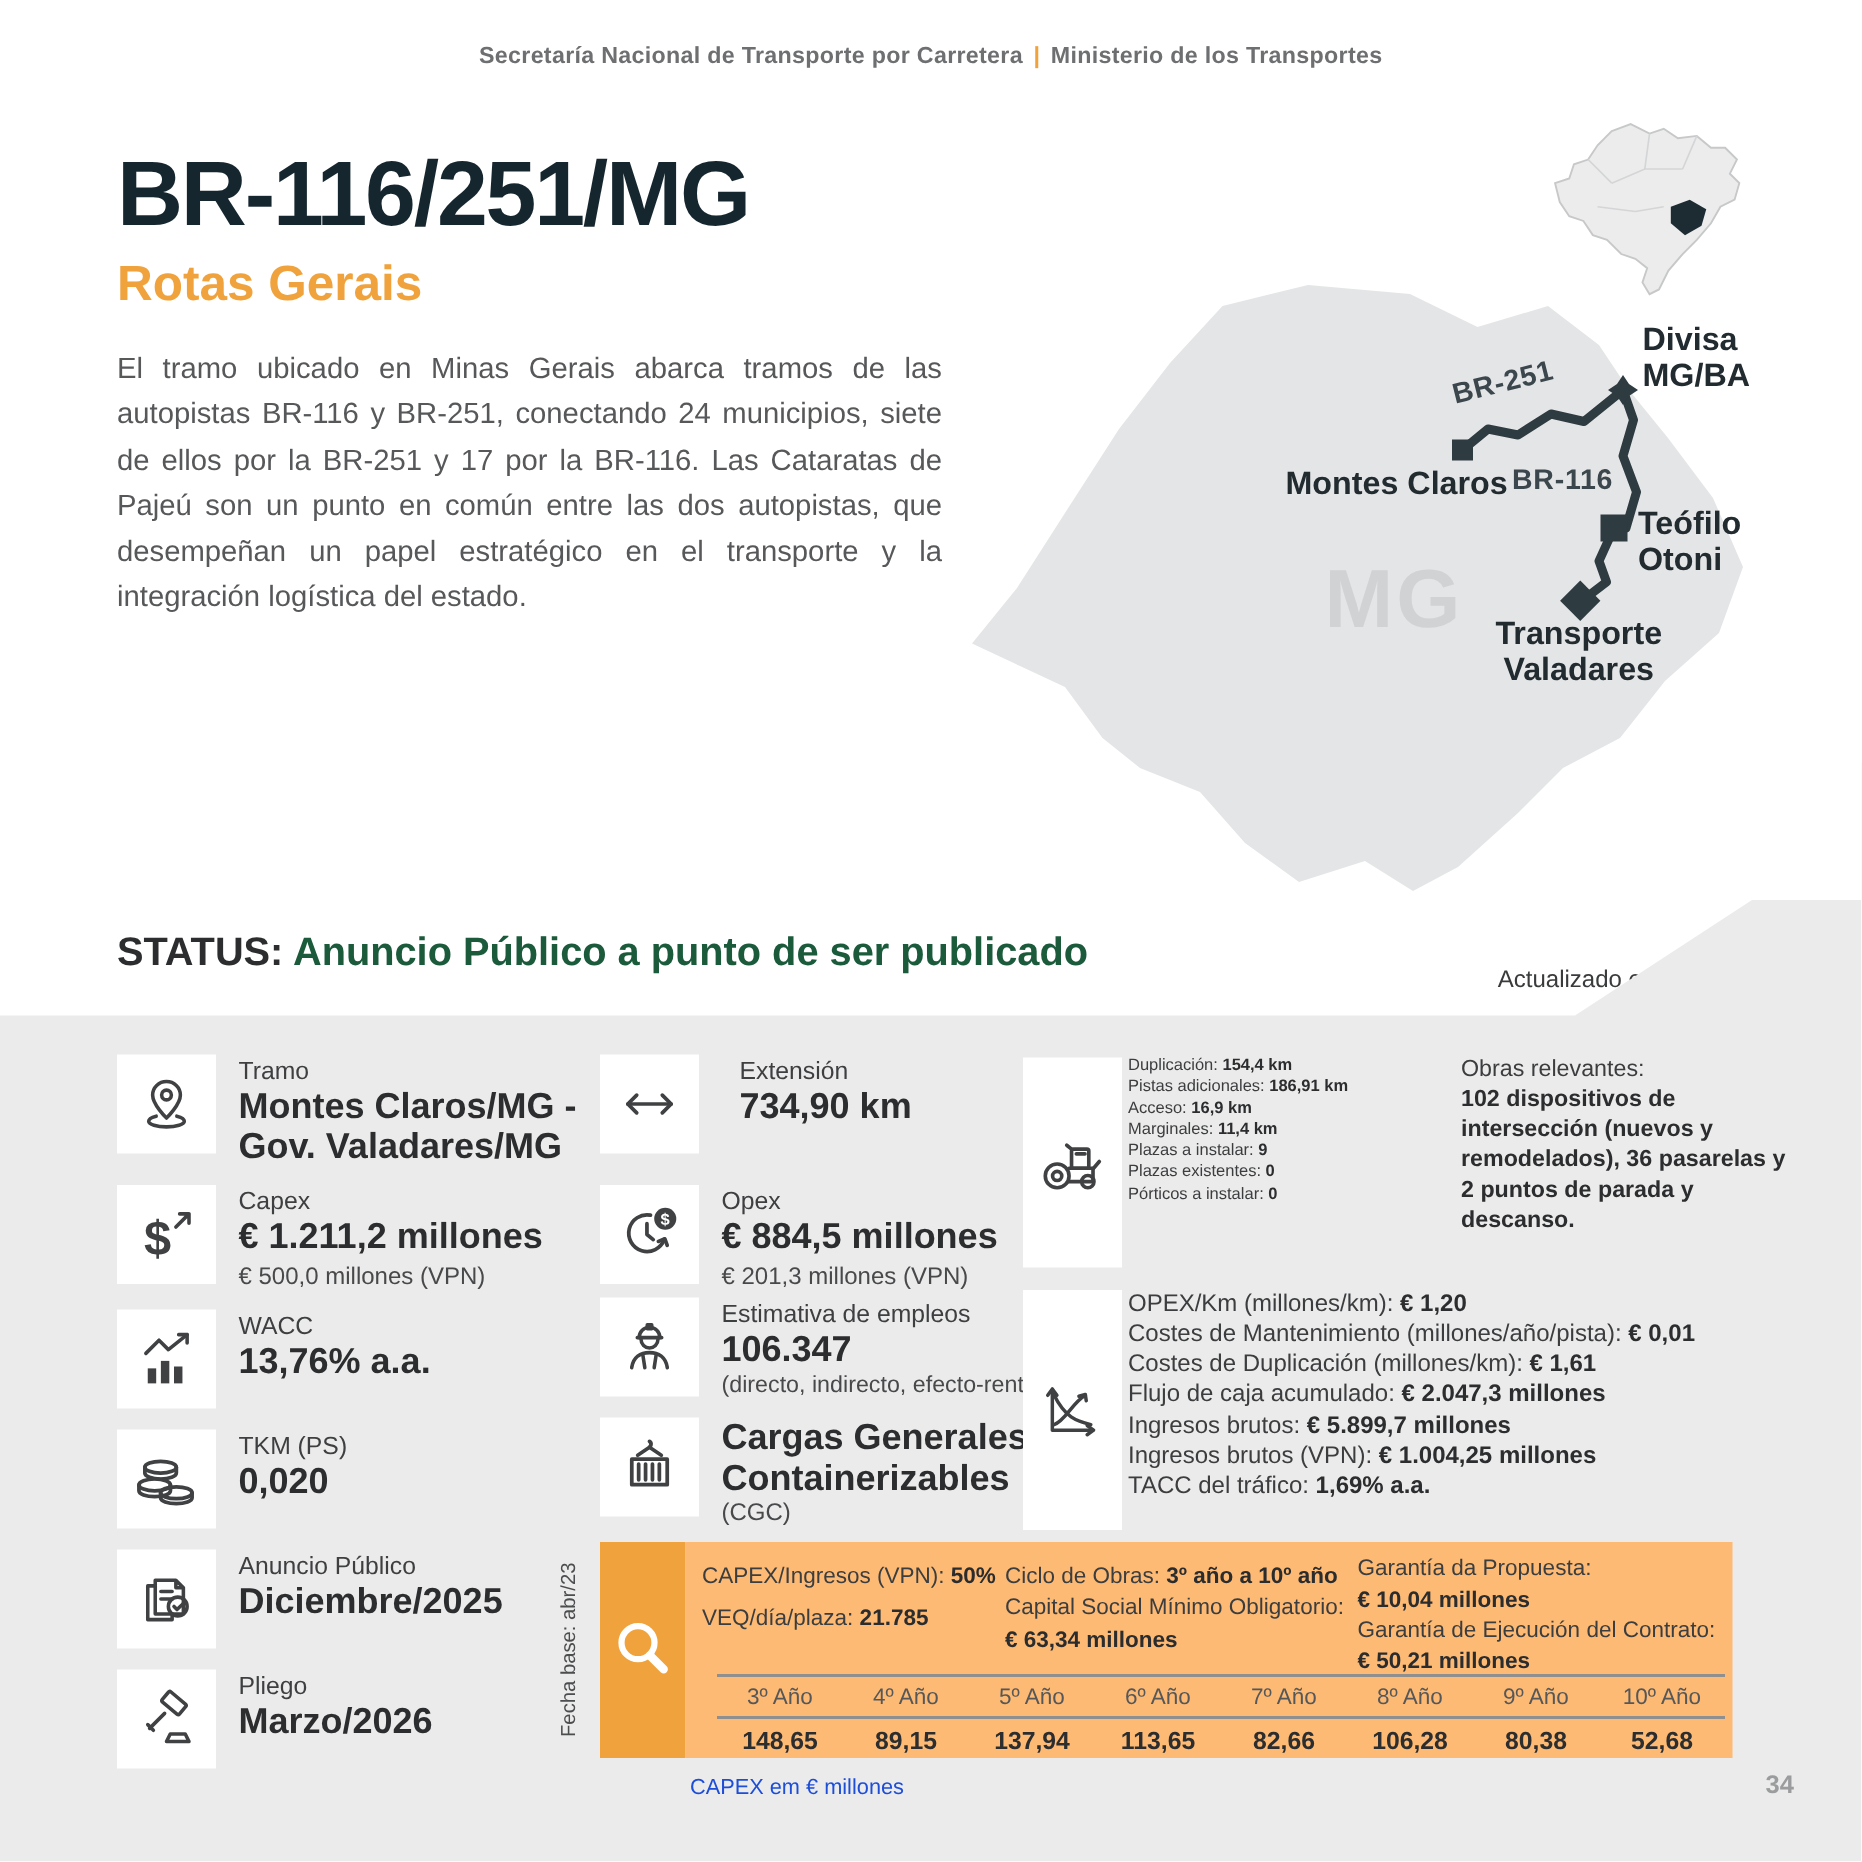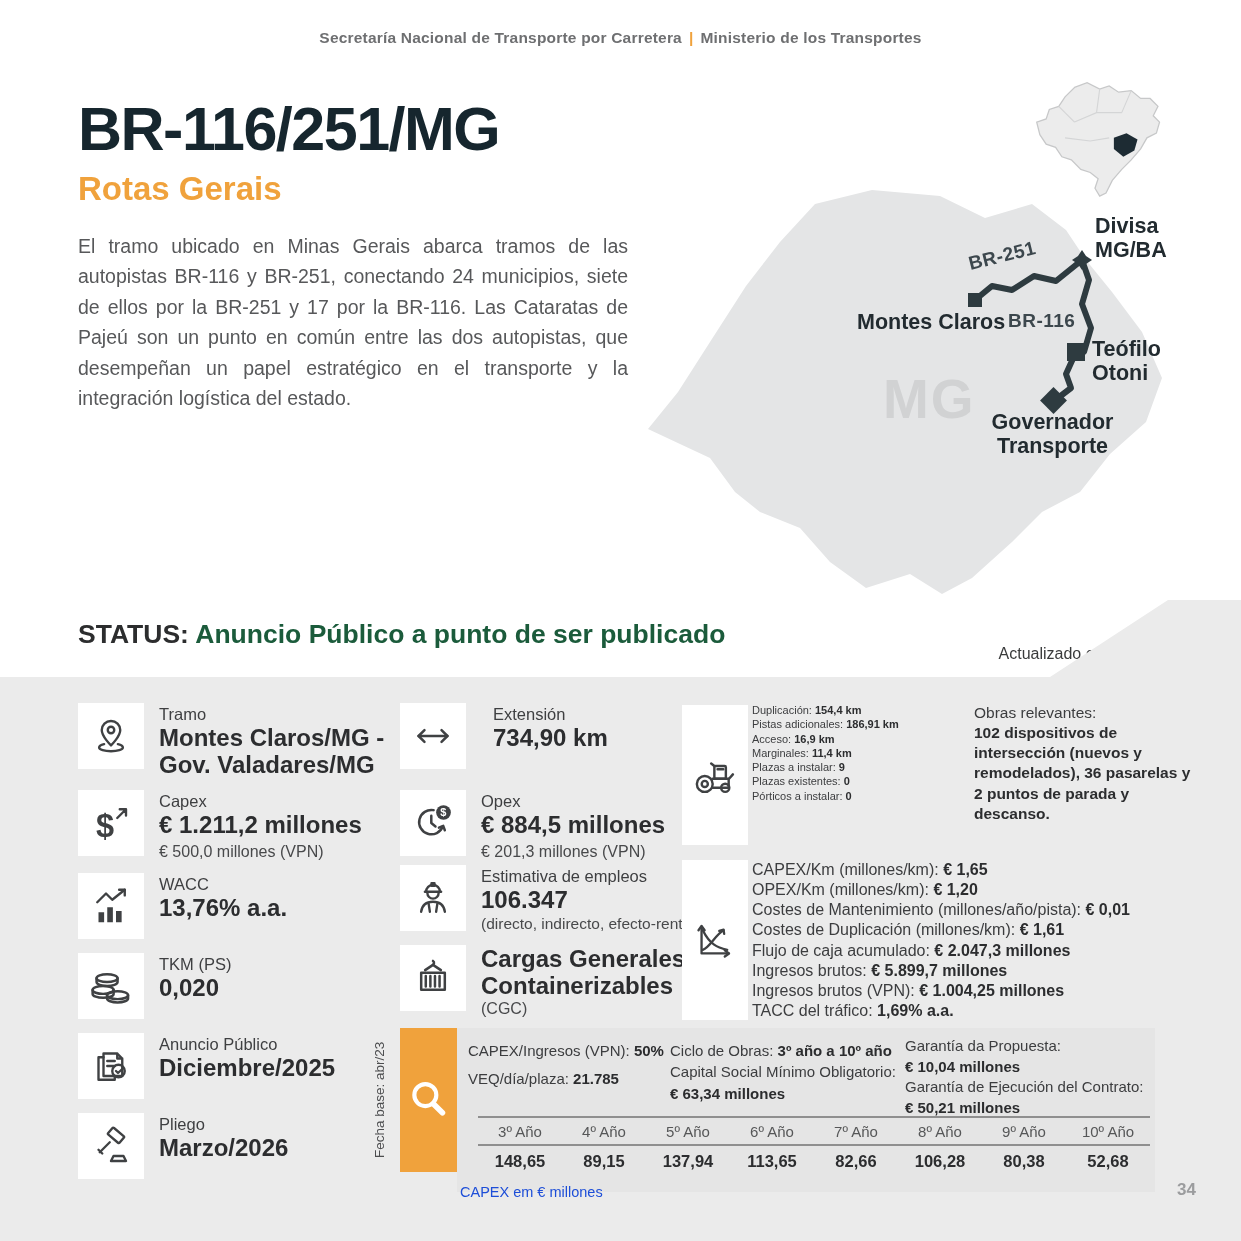--- a/index.html
+++ b/index.html
@@ -58,21 +58,21 @@
   .kv-list .kv { line-height:1.3; white-space:nowrap; }
   .kv b { color:#2c2d2f; }
   .obras { position:absolute; left:974px; top:703px; width:224px; font-size:15.5px; line-height:1.3; color:#3c3d3f; }
   .obras b { display:block; color:#2c2d2f; }
   
   .fecha-vertical { position:absolute; left:369px; top:1028px; height:144px; width:20px;
     writing-mode:vertical-rl; transform:rotate(180deg); font-size:13.5px; color:#4c4d4f;
     display:flex; align-items:center; justify-content:center; }
   .orange-strip { position:absolute; left:400px; top:1028px; width:57px; height:144px;
     background:#f0a23c; display:flex; align-items:center; justify-content:center; }
-  .white-panel { position:absolute; left:457px; top:1028px; width:698px; height:164px; background:#e5e5e5; }
+  .white-panel { position:absolute; left:457px; top:1028px; width:698px; height:144px; background:#fdba74; }
   .panel-col { position:absolute; font-size:15px; color:#3c3d3f; line-height:1.42; }
   .panel-col .kv { white-space:nowrap; }
   .panel-col b { color:#2b2c2e; }
   .pcol1 { left:11px; top:12px; }
   .pcol1 .kv { margin-bottom:7px; }
   .pcol2 { left:213px; top:12px; }
   .pcol3 { left:448px; top:8px; line-height:1.38; }
   .ytable { position:absolute; left:21px; top:88px; width:672px; }
   .ytable .row { display:flex; }
   .ytable .cell { flex:1; text-align:center; }
@@ -116,21 +116,21 @@
       <path d="M442 68 L446 74 L452 78 L446 82 L442 88 L438 82 L432 78 L438 74 Z" fill="#2e3b40"></path>
       <rect x="427" y="161" width="18" height="18" fill="#2e3b40"></rect>
       <rect x="404" y="209" width="19" height="19" fill="#2e3b40" transform="rotate(45 413.5 218.5)"></rect>
     </svg>
     <div class="lbl-mg">MG</div>
     <div class="map-label lbl-road lbl-br251">BR-251</div>
     <div class="map-label lbl-road lbl-br116">BR-116</div>
     <div class="map-label lbl-city lbl-montes">Montes Claros</div>
     <div class="map-label lbl-city lbl-divisa">Divisa MG/BA</div>
     <div class="map-label lbl-city lbl-teofilo">Teófilo Otoni</div>
-    <div class="map-label lbl-city lbl-governador">Governador Transporte</div>
+    <div class="map-label lbl-city lbl-governador">Transporte Valadares</div>
   </div>
 
   <div class="status-row">
     <span class="status-label">STATUS:</span>
     <span class="status-value">Anuncio Público a punto de ser publicado</span>
   </div>
   <div class="updated">Actualizado en 03/09/2025</div>
 
   <div class="gray-panel"></div>
 
@@ -337,21 +337,20 @@
             <path d="M4.5 10 L7 6.5 L9.5 10"></path>
             <path d="M26 26.5 L29.5 29 L26 31.5"></path>
             <path d="M8 10 C 14 22 20 24 28 26"></path>
             <path d="M8 26 C 14 24 18 14 25 10"></path>
             <path d="M21.5 10.5 L25 9.5 L25.5 13"></path>
           </g>
         </svg>
     </div>
   </div>
   <div class="kv-list" style="left:752px; top:860px; font-size:16px;">
-    <div class="kv" style="line-height:1.26;"><span>CAPEX/Km (millones/km):</span> <b>€ 1,65</b></div>
     <div class="kv" style="line-height:1.26;"><span>OPEX/Km (millones/km):</span> <b>€ 1,20</b></div>
     <div class="kv" style="line-height:1.26;"><span>Costes de Mantenimiento (millones/año/pista):</span> <b>€ 0,01</b></div>
     <div class="kv" style="line-height:1.26;"><span>Costes de Duplicación (millones/km):</span> <b>€ 1,61</b></div>
     <div class="kv" style="line-height:1.26;"><span>Flujo de caja acumulado:</span> <b>€ 2.047,3 millones</b></div>
     <div class="kv" style="line-height:1.26;"><span>Ingresos brutos:</span> <b>€ 5.899,7 millones</b></div>
     <div class="kv" style="line-height:1.26;"><span>Ingresos brutos (VPN):</span> <b>€ 1.004,25 millones</b></div>
     <div class="kv" style="line-height:1.26;"><span>TACC del tráfico:</span> <b>1,69% a.a.</b></div>
   </div>
 
   <div class="fecha-vertical">Fecha base: abr/23</div>

